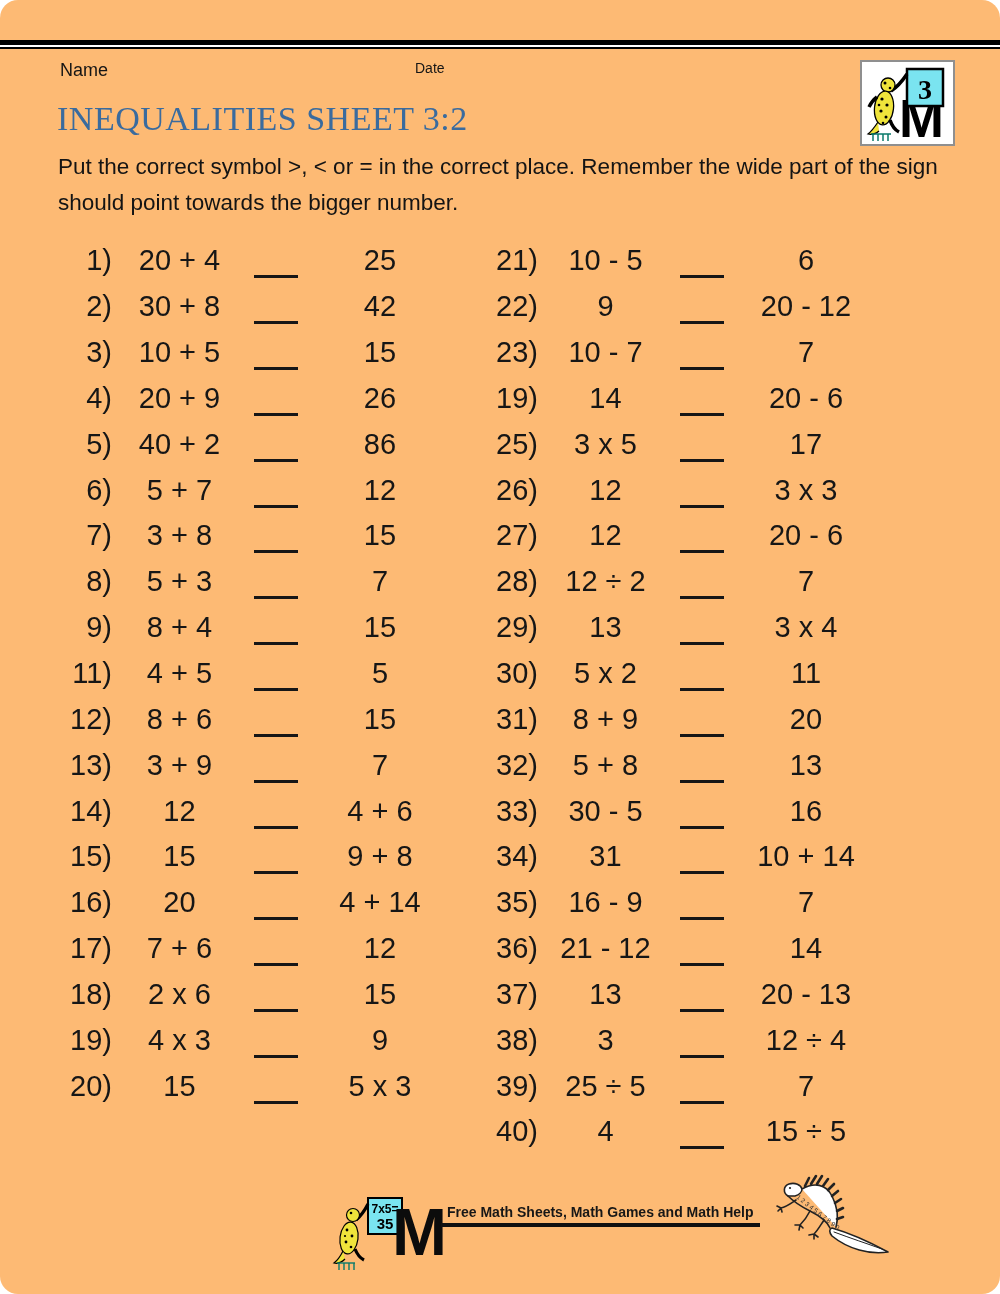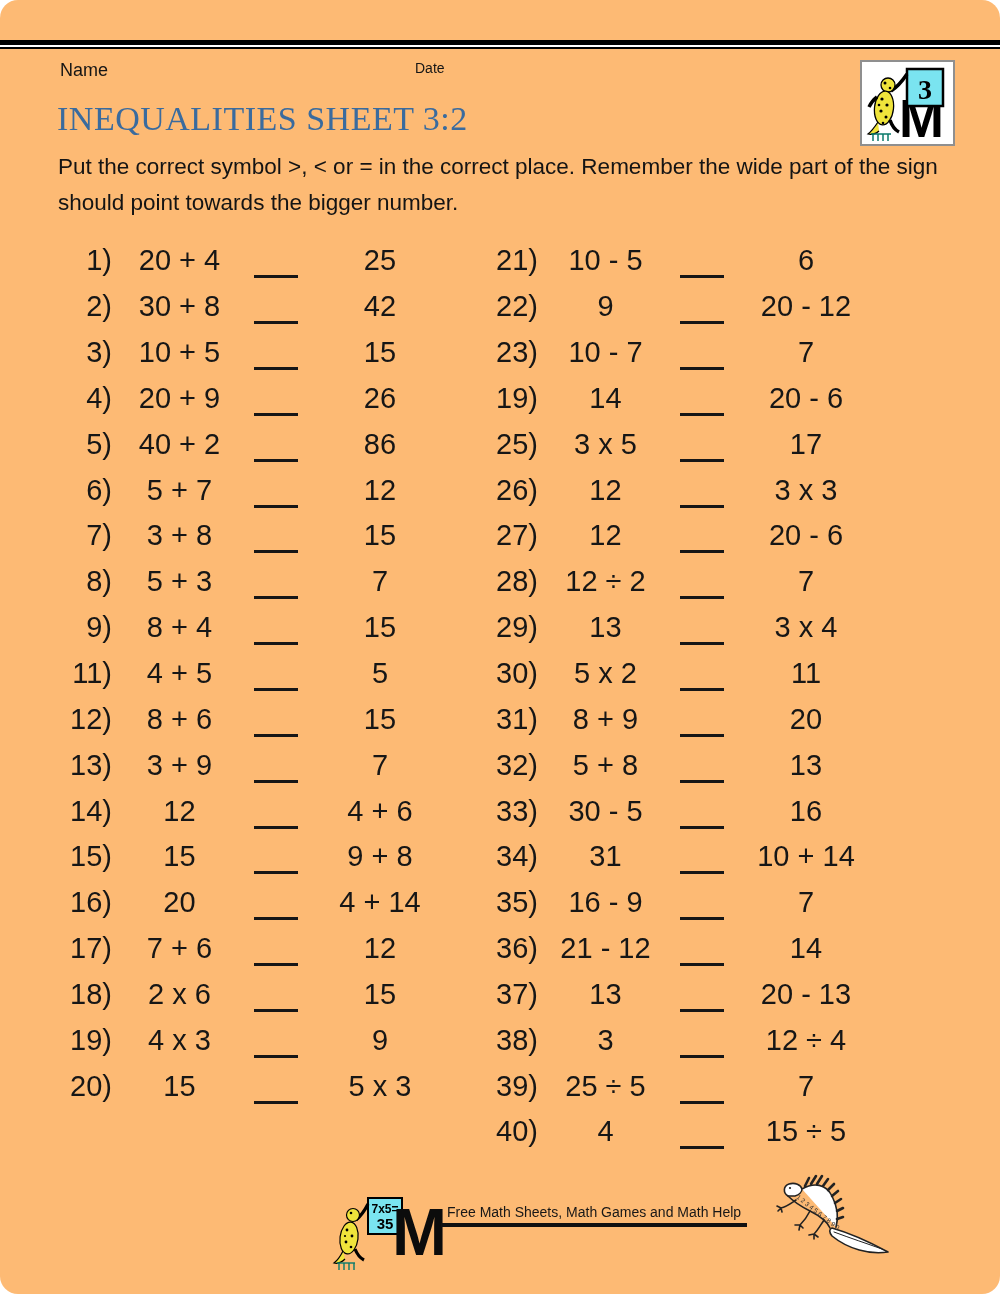--- a/index.html
+++ b/index.html
@@ -51,21 +51,21 @@
   }
 
   
   #footer-brand { position:absolute; left:332px; top:1190px; display:flex; align-items:flex-start; }
   #footer-m {
     font-size:66px; font-weight:bold; line-height:0.85;
     margin:14px 0 0 -14px; letter-spacing:-2px; color:#0c0c0c;
     font-family:"Liberation Sans", sans-serif;
   }
   #footer-textcol { margin-left:-4px; padding-top:14px; }
-  #footer-tagline { font-size:14px; font-weight:normal; color:#171717; text-align:center; padding:0 6px; white-space:nowrap; }
+  #footer-tagline { font-size:14px; font-weight:bold; color:#171717; text-align:center; padding:0 6px; white-space:nowrap; }
   #footer-rule { height:4px; background:#111; margin-top:3px; }
   #footer-brandname {
     font-size:30px; font-weight:bold; letter-spacing:1px; color:#0c0c0c;
     margin-top:1px; white-space:nowrap; font-family:"Liberation Sans", sans-serif;
   }
   #footer-lizard { position:absolute; left:772px; top:1170px; }
 </style>
 </head>
 <body>
 

